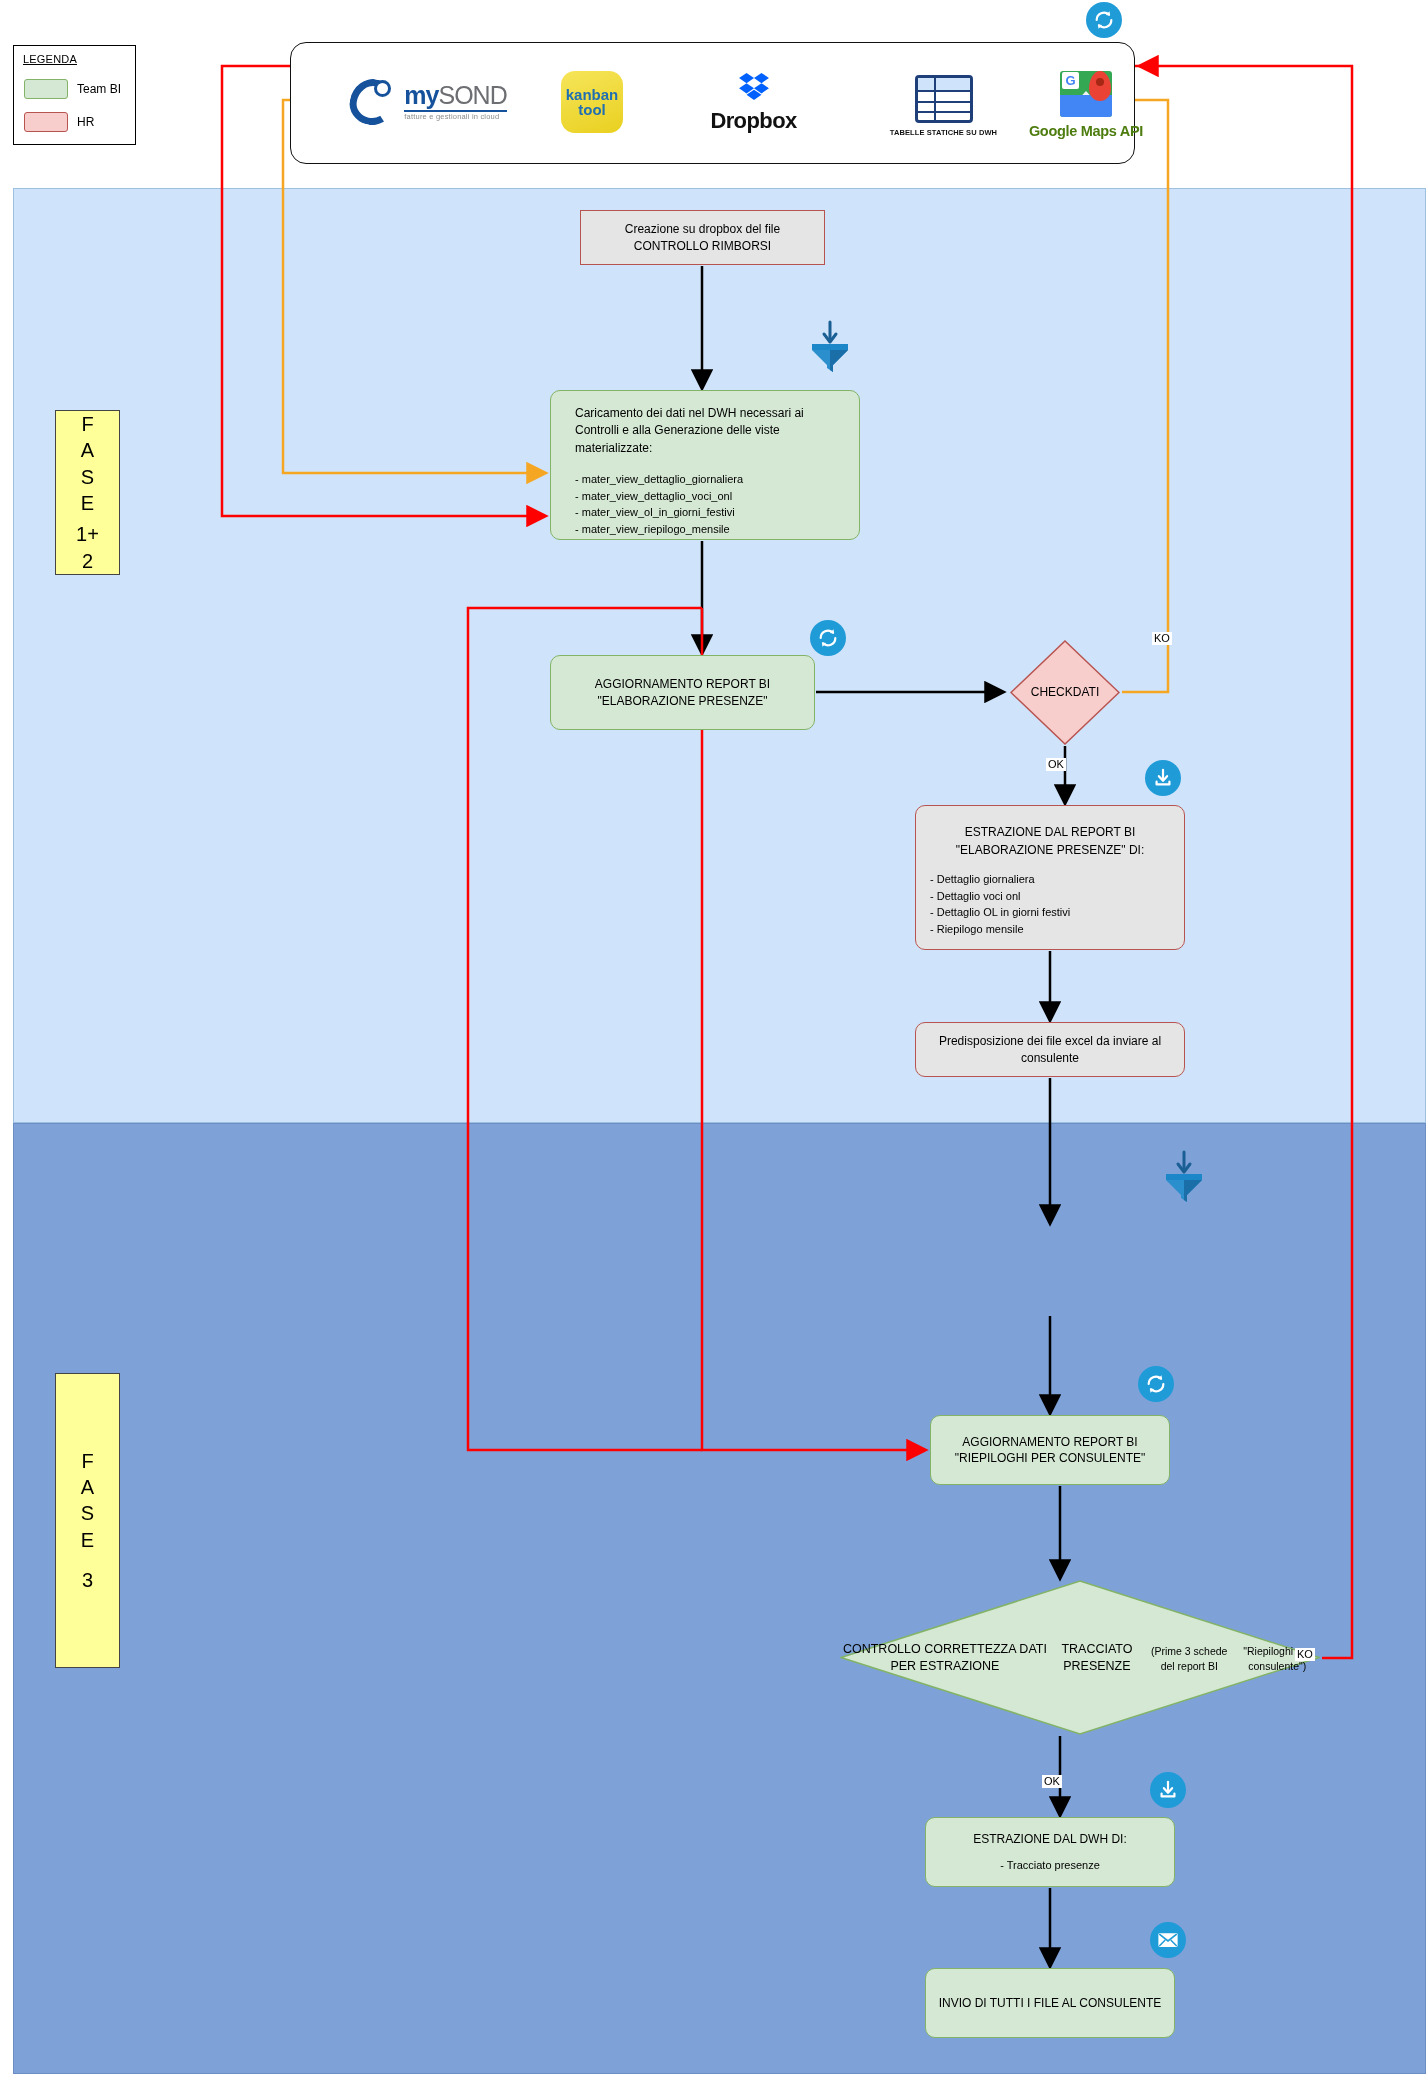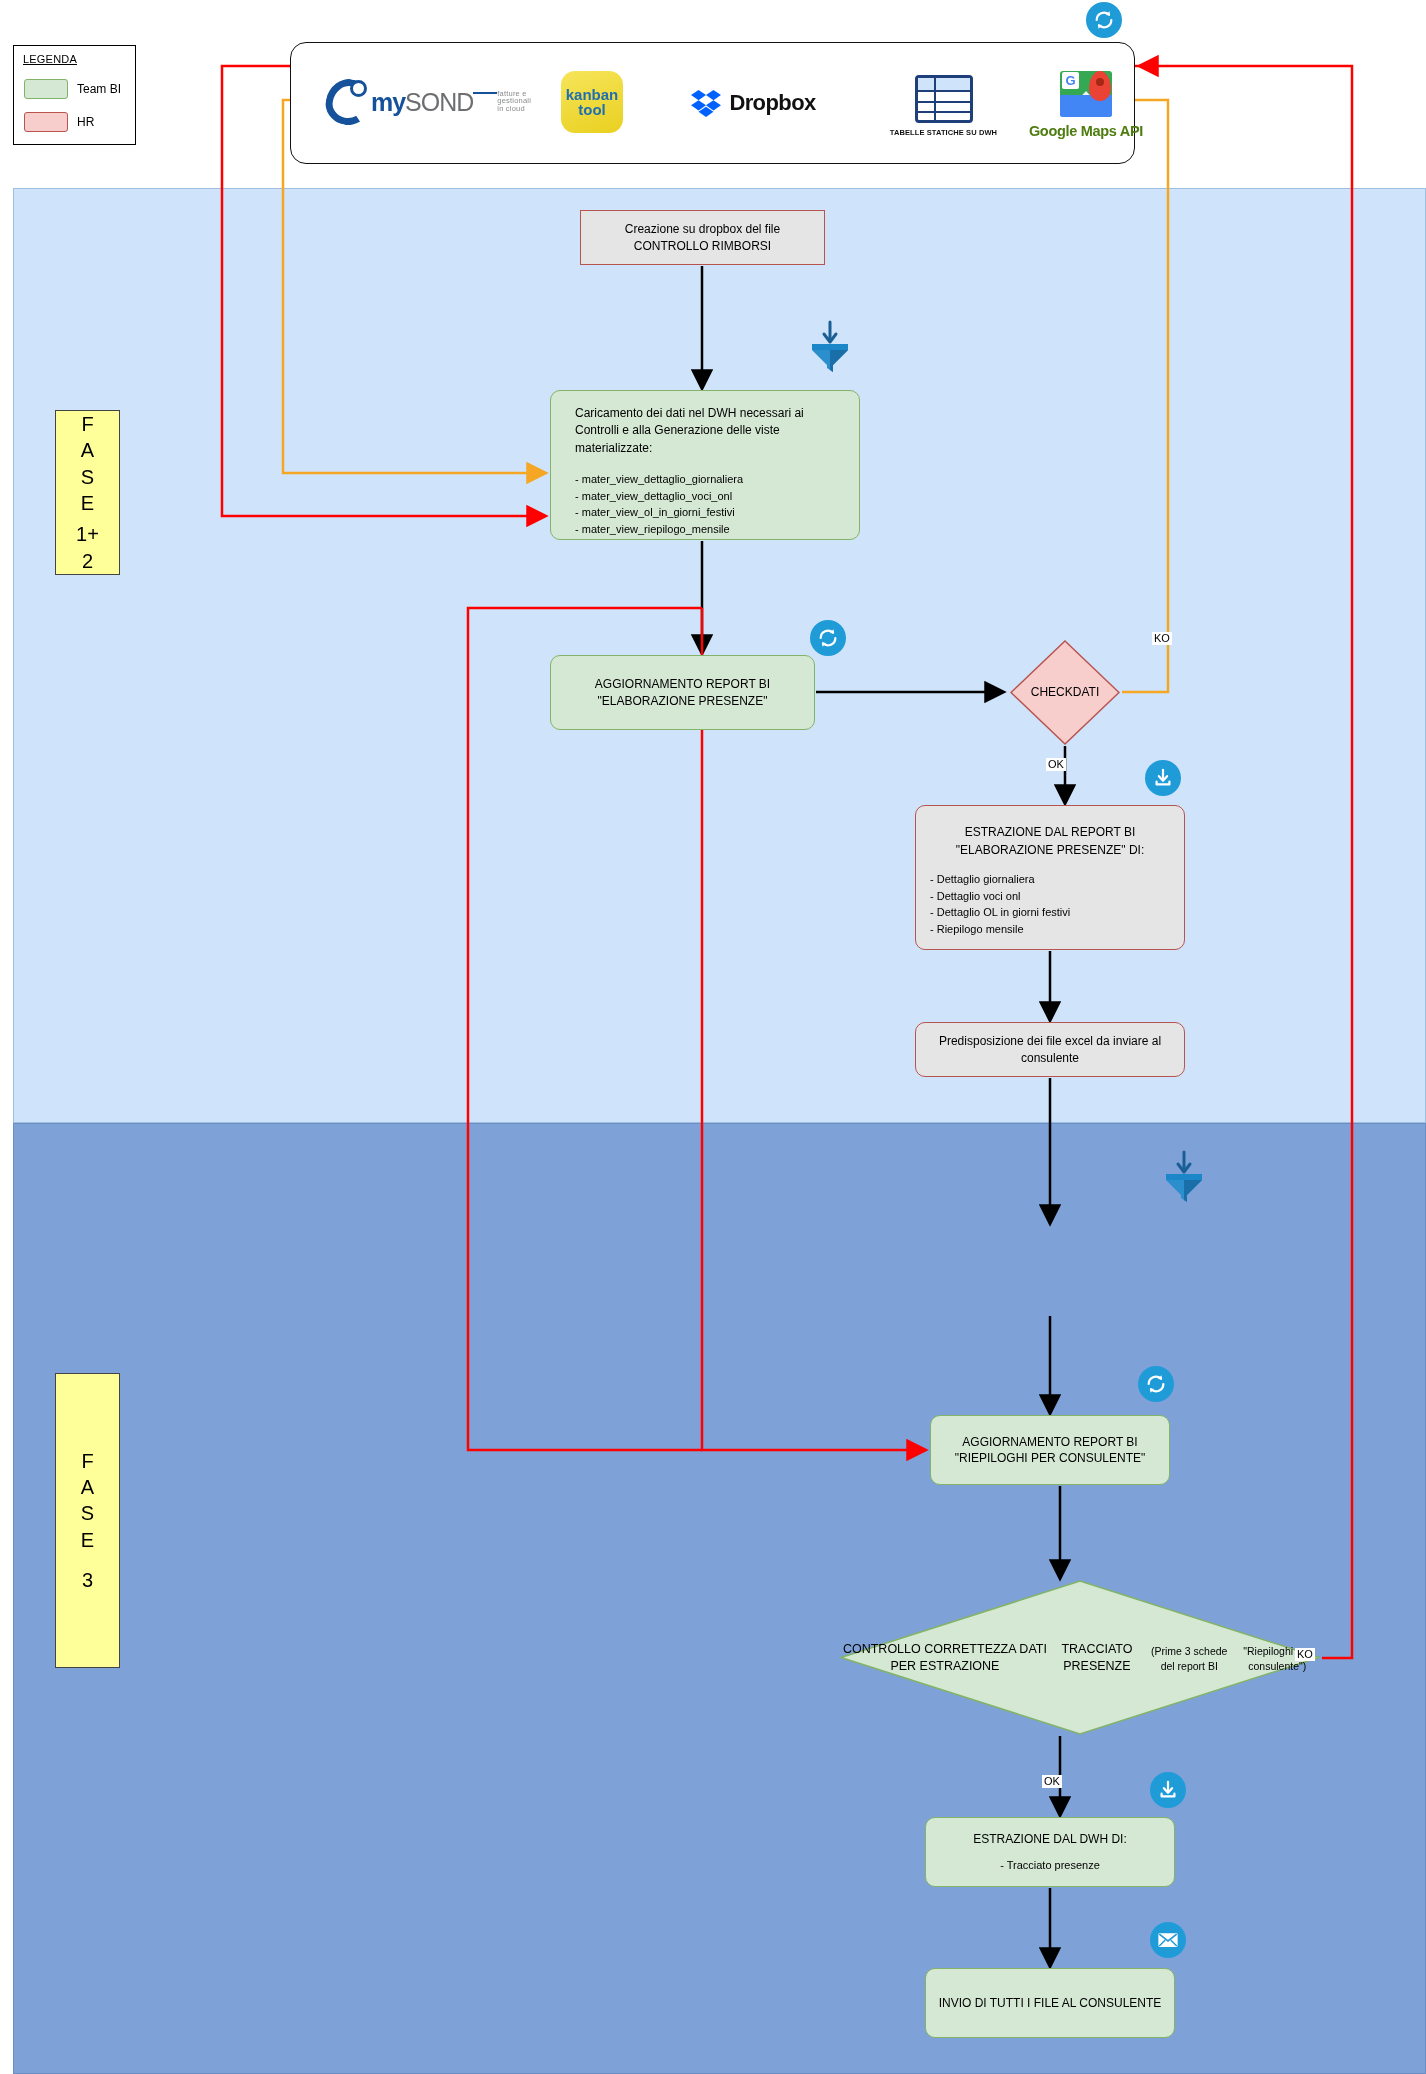--- a/index.html
+++ b/index.html
@@ -25,34 +25,34 @@
   
   #toolbar{position:absolute;left:290px;top:42px;width:845px;height:122px;background:#ffffff;border:1.5px solid #111;border-radius:16px;box-sizing:border-box;display:flex;align-items:center;}
   .tool{position:absolute;display:flex;flex-direction:column;align-items:center;justify-content:center;}
 
   
   #logo-mysond{left:35px;top:24px;width:205px;height:70px;}
   .mys-row{display:flex;align-items:center;gap:6px;}
   .mys-mark{width:48px;height:50px;position:relative;}
   .mys-mark .ring{position:absolute;left:0;top:2px;width:44px;height:46px;border:7px solid #16529b;border-radius:50% 50% 50% 50%/55% 55% 45% 45%;box-sizing:border-box;border-right-color:transparent;transform:rotate(12deg);}
   .mys-mark .dot{position:absolute;left:24px;top:3px;width:17px;height:17px;border-radius:50%;background:#ffffff;border:3px solid #16529b;box-sizing:border-box;}
-  .mys-txt{display:flex;flex-direction:row;line-height:1;}
+  .mys-txt{display:flex;flex-direction:column;line-height:1;}
   .mys-word{font-size:25px;font-weight:bold;letter-spacing:-1px;}
   .mys-my{color:#16529b;}
   .mys-sond{color:#6d6e71;font-weight:normal;}
   .mys-rule{height:2px;background:#16529b;margin:2px 0 1px 0;width:100%;}
   .mys-sub{font-size:7.5px;color:#8a8c8e;letter-spacing:.2px;}
 
   
   #logo-kanban{left:265px;top:25px;width:72px;height:68px;}
   .kb-box{width:62px;height:62px;border-radius:14px;background:linear-gradient(160deg,#f6e55a 0%,#e9d020 100%);display:flex;flex-direction:column;align-items:center;justify-content:center;line-height:1.02;}
   .kb-box span{font-size:15px;color:#1f6fb2;font-weight:600;}
 
   
-  #logo-dropbox{left:370px;top:40px;width:185px;height:40px;flex-direction:row;gap:8px;}
+  #logo-dropbox{left:370px;top:40px;width:185px;height:40px;flex-direction:column;gap:8px;}
   .db-mark{width:30px;height:28px;position:relative;}
   .db-txt{font-size:22px;font-weight:bold;color:#111;letter-spacing:-0.6px;}
 
   
   #logo-tabelle{left:585px;top:25px;width:135px;height:75px;}
   .tab-grid{width:58px;height:48px;border:3px solid #1f3f7a;border-radius:4px;box-sizing:border-box;position:relative;background:#fff;}
   .tab-grid .hdr{position:absolute;left:0;top:0;right:0;height:12px;background:#cfe3fa;border-bottom:2px solid #1f3f7a;}
   .tab-grid .vline{position:absolute;left:16px;top:0;bottom:0;width:2px;background:#1f3f7a;}
   .tab-grid .h2{position:absolute;left:0;right:0;top:23px;height:2px;background:#1f3f7a;}
   .tab-grid .h3{position:absolute;left:0;right:0;top:33px;height:2px;background:#1f3f7a;}

